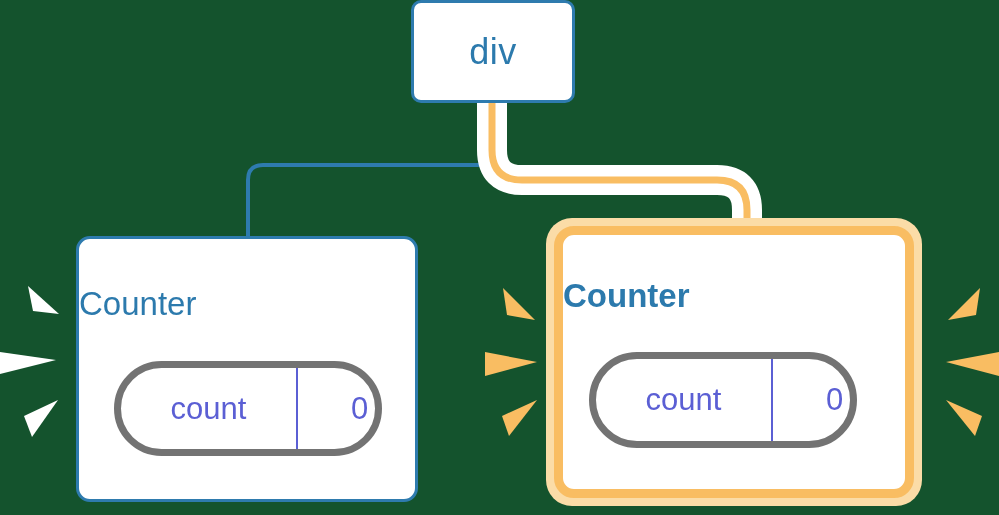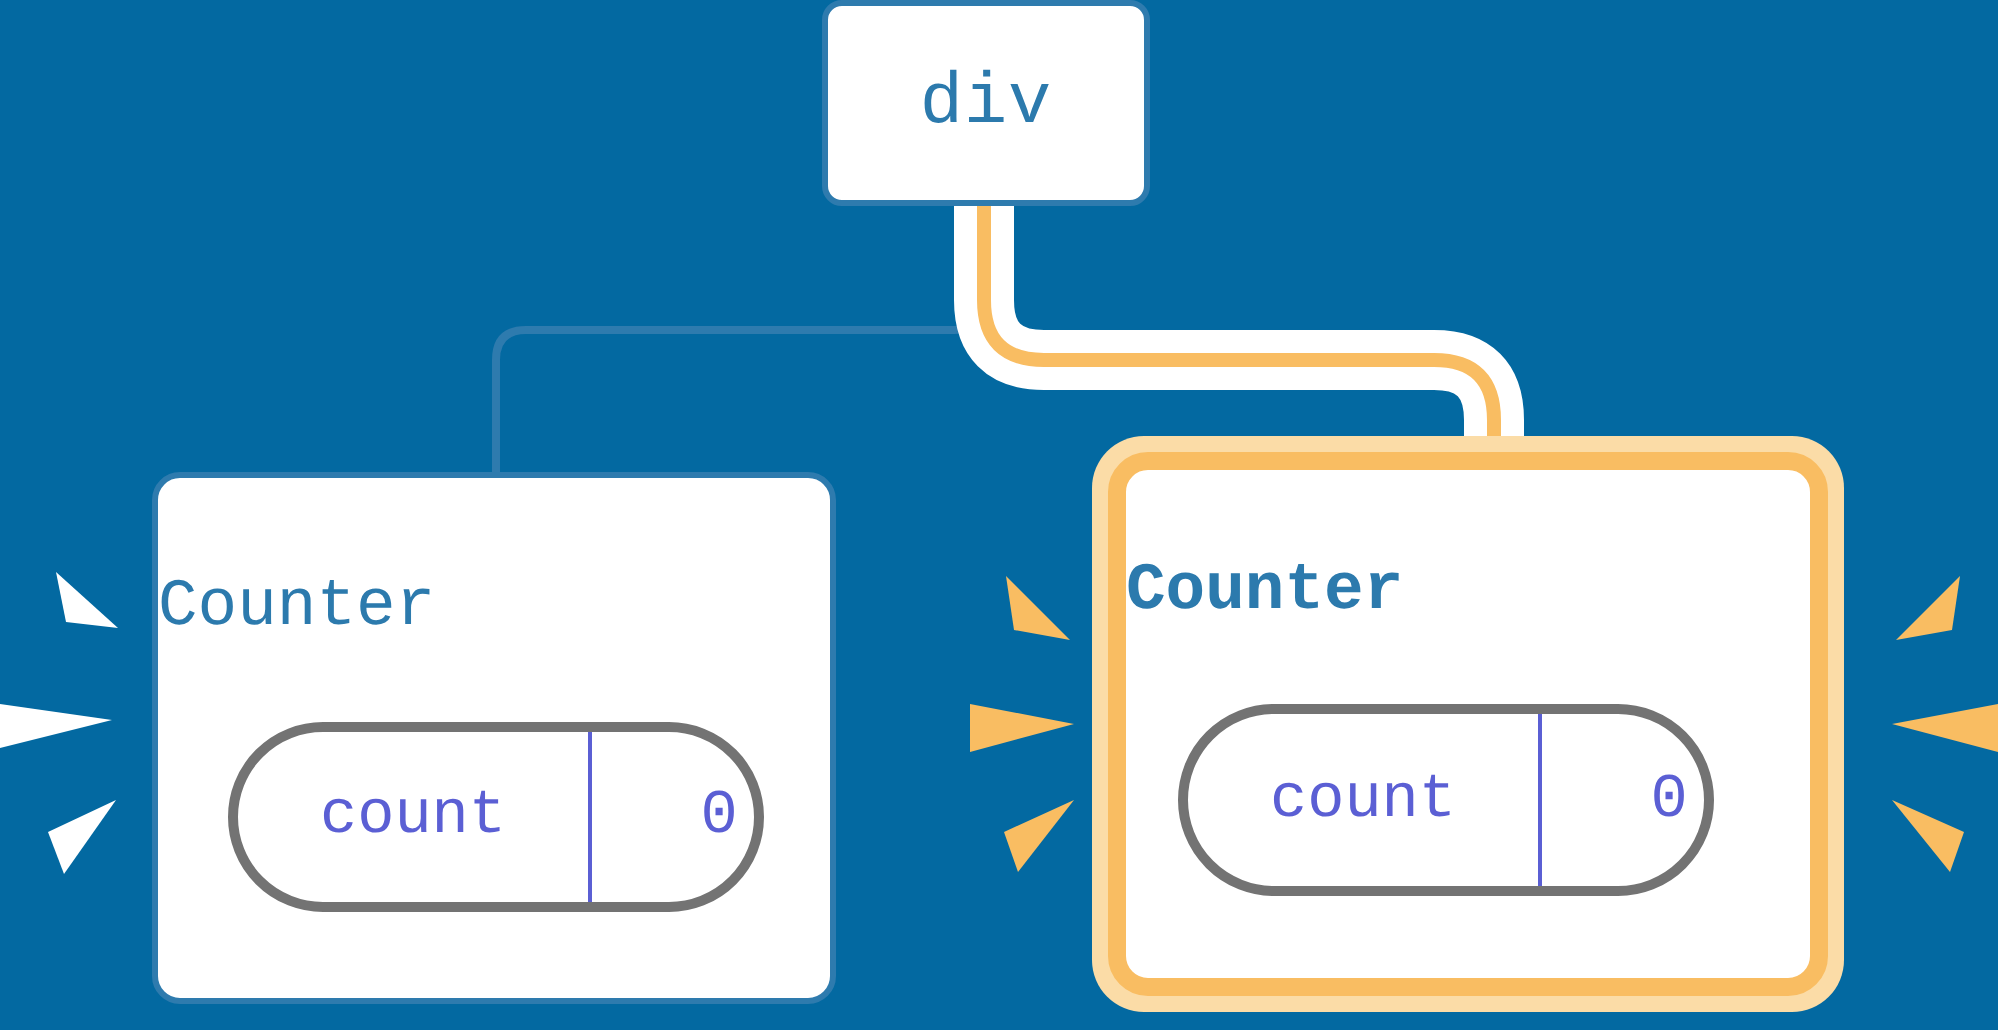--- a/index.html
+++ b/index.html
@@ -4,23 +4,23 @@
 <style>
   html, body {
     margin: 0;
     padding: 0;
     background: #4b6670;
   }
   #stage {
     position: relative;
     width: 999px;
     height: 515px;
-    background: #0369a1;
+    background: #14532d;
     overflow: hidden;
-    font-family: Liberation Mono, monospace;
+    font-family: Liberation Sans, sans-serif;
   }
   #wires {
     position: absolute;
     left: 0; top: 0;
     width: 999px;
     height: 515px;
   }
   .node {
     position: absolute;
     background: #ffffff;
@@ -94,21 +94,21 @@
     color: #2c7aad;
     font-size: 33px;
     line-height: 1;
   }
   .counter-title.bold { font-weight: bold; }
 
   
   .pill {
     position: absolute;
     box-sizing: border-box;
-    border: 5px solid #737373;
+    border: 7px solid #737373;
     border-radius: 999px;
     display: flex;
     align-items: stretch;
     background: transparent;
     gap: 46px;
   }
   #pill-left {
     left: 35px;
     top: 122px;
     width: 268px;

